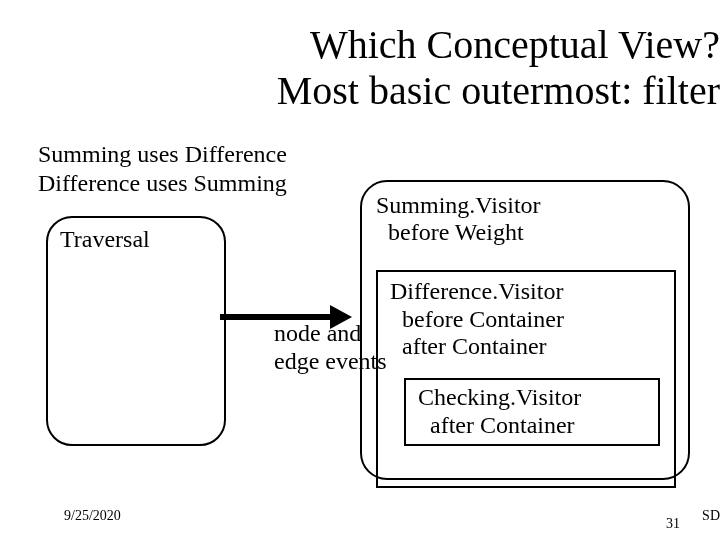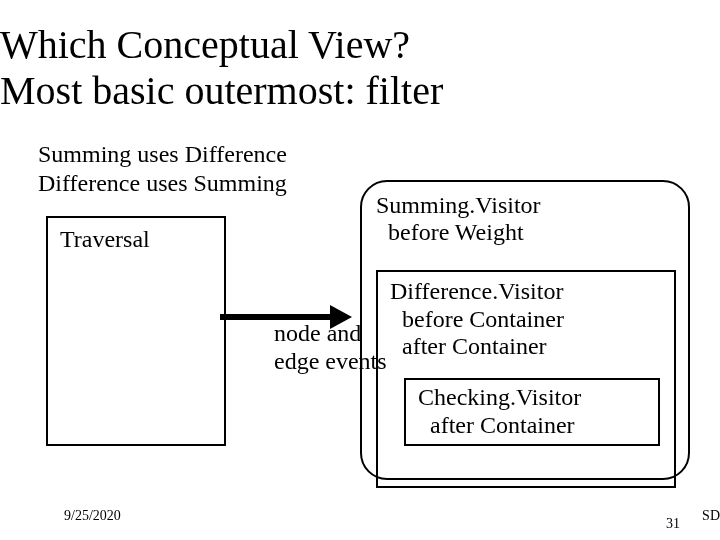--- a/index.html
+++ b/index.html
@@ -16,21 +16,21 @@
   .slide {
     position: relative;
     width: 720px;
     height: 540px;
   }
   .title {
     position: absolute;
     top: 22px;
     left: 0;
     width: 720px;
-    text-align: left;
+    text-align: right;
     font-size: 40px;
     line-height: 1.15;
   }
   .subtext {
     position: absolute;
     top: 140px;
     left: 38px;
     font-size: 24px;
     line-height: 1.2;
   }
@@ -39,20 +39,21 @@
     border: 2px solid #000;
     box-sizing: border-box;
   }
   .traversal-box {
     top: 216px;
     left: 46px;
     width: 180px;
     height: 230px;
     padding: 8px 12px;
     font-size: 24px;
+    border-radius: 26px;
   }
   .arrow {
     position: absolute;
     top: 306px;
     left: 220px;
     width: 132px;
     height: 22px;
   }
   .arrow-line {
     position: absolute;

